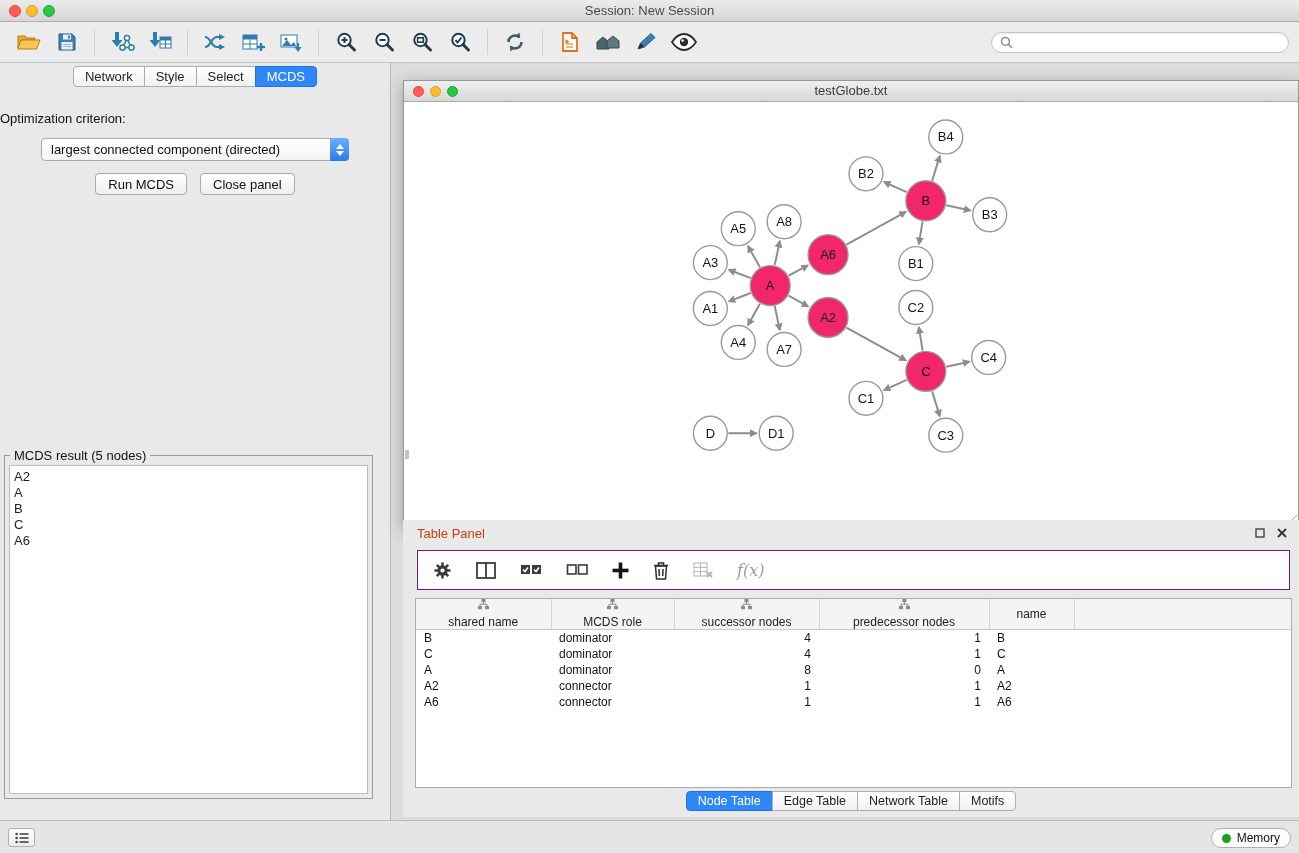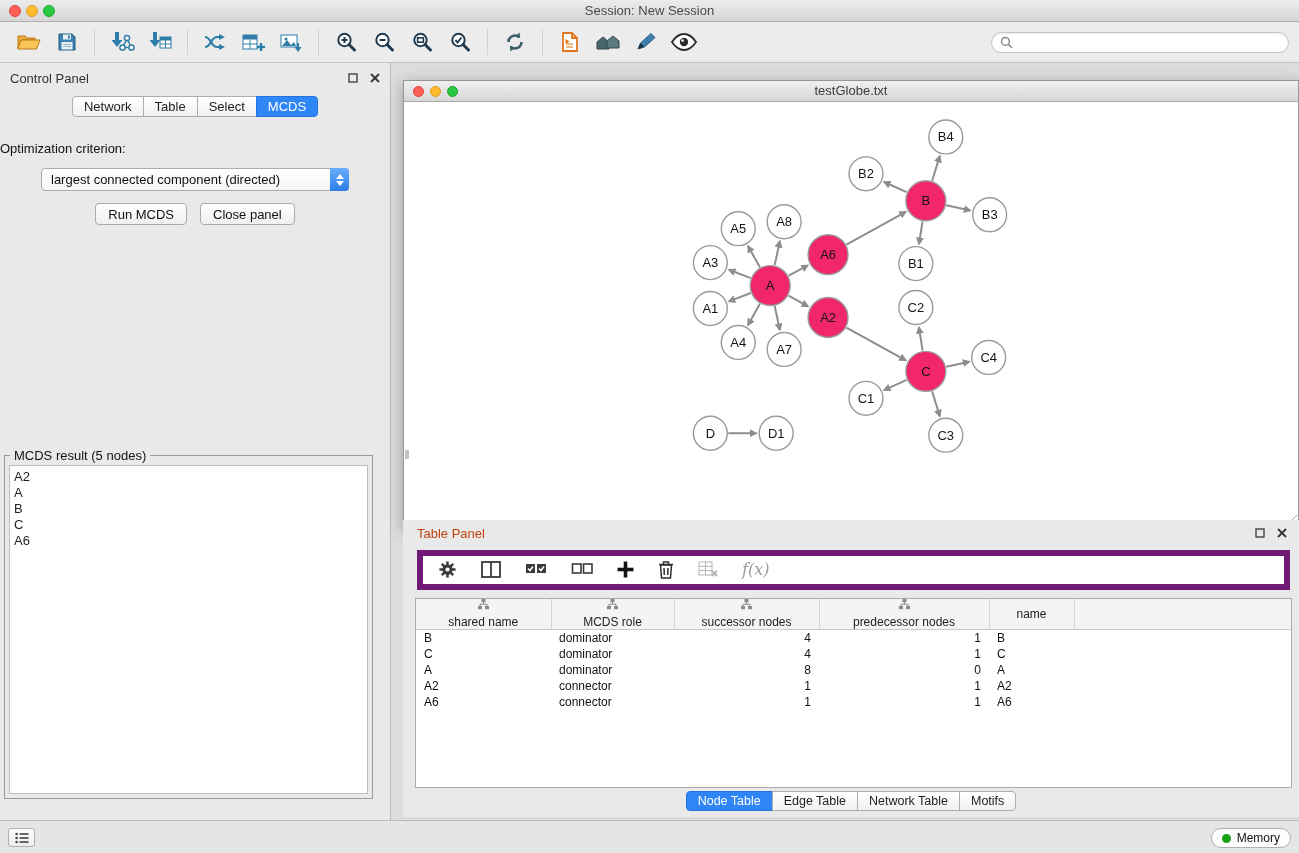--- a/index.html
+++ b/index.html
@@ -82,21 +82,21 @@
   .hmark { position:absolute; left:445px; bottom:1px; width:9px; height:4px; background:#c3c3c3; }
   .resize-grip { position:absolute; right:1px; bottom:1px; width:13px; height:13px;
     background:repeating-linear-gradient(135deg,transparent 0 3px,#a0a0a0 3px 4px);
     clip-path:polygon(100% 0,100% 100%,0 100%); }
   
   #table-panel { position:absolute; left:403px; top:520px; width:896px; height:297px; background:#e9e9e9; }
   .tp-header { position:relative; height:26px; }
   .tp-title { position:absolute; left:14px; top:6px; font-size:13px; color:#c2410c; }
   .tp-btns { position:absolute; right:10px; top:6px; display:flex; gap:8px; }
   .tp-toolbar { position:absolute; left:14px; top:30px; right:9px; height:40px;
-    background:#fff; border:6px solid #701a75; display:flex; align-items:flex-end;
+    background:#fff; border:1px solid #701a75; display:flex; align-items:center;
     padding-left:15px; gap:24px; }
   .tp-tool { border:none; background:transparent; display:flex; align-items:center;
     justify-content:center; cursor:pointer; height:30px; }
   .fx-label { font-family:"DejaVu Serif","Liberation Serif",serif; font-style:italic;
     font-size:16px; color:#9c9c9c; }
   .tp-table-wrap { position:absolute; left:12px; top:78px; right:7px; height:190px;
     background:#fff; border:1px solid #ababab; overflow:hidden; }
   #node-table { width:100%; border-collapse:collapse; table-layout:fixed; font-size:12px; }
   #node-table th { height:20px; background:#f4f4f4; border-right:1px solid #d4d4d4;
     border-bottom:1px solid #c9c9c9; font-weight:normal; color:#222; }
@@ -278,42 +278,24 @@
   <div id="searchbox">
     <svg class="mag" width="13" height="13" viewBox="0 0 13 13">
         <circle cx="5.4" cy="5.4" r="3.9" fill="none" stroke="#8e8e8e" stroke-width="1.5"></circle>
         <line x1="8.4" y1="8.4" x2="12" y2="12" stroke="#8e8e8e" stroke-width="1.5"></line>
       </svg>
     <input placeholder="" style="">
   </div>
 </div>
 
 <div id="control-panel">
-  <div class="panel-header">
-    <span class="panel-title">Control Panel</span>
-    <span class="panel-btns">
-      <span class="panel-btn">
-        <svg width="10" height="10" viewBox="0 0 10 10">
-            <rect x="1" y="1" width="8" height="8" fill="none" stroke="#444" stroke-width="1.4"></rect>
-          </svg>
-      </span>
-      <span class="panel-btn">
-        <svg width="10" height="10" viewBox="0 0 10 10">
-            <g stroke="#333" stroke-width="1.8">
-              <line x1="1" y1="1" x2="9" y2="9"></line>
-              <line x1="9" y1="1" x2="1" y2="9"></line>
-            </g>
-          </svg>
-      </span>
-    </span>
-  </div>
   <div class="seg-row">
     <div class="seg">
       <button class="seg-btn">Network</button>
-      <button class="seg-btn">Table</button>
+      <button class="seg-btn">Style</button>
       <button class="seg-btn">Select</button>
       <button class="seg-btn active">MCDS</button>
     </div>
   </div>
   <div class="opt-label">Optimization criterion:</div>
   <div class="dropdown">
     <span class="dropdown-text">largest connected component (directed)</span>
     <span class="dropdown-stepper">
       <span class="tri-up"></span>
         <span class="tri-down"></span>

